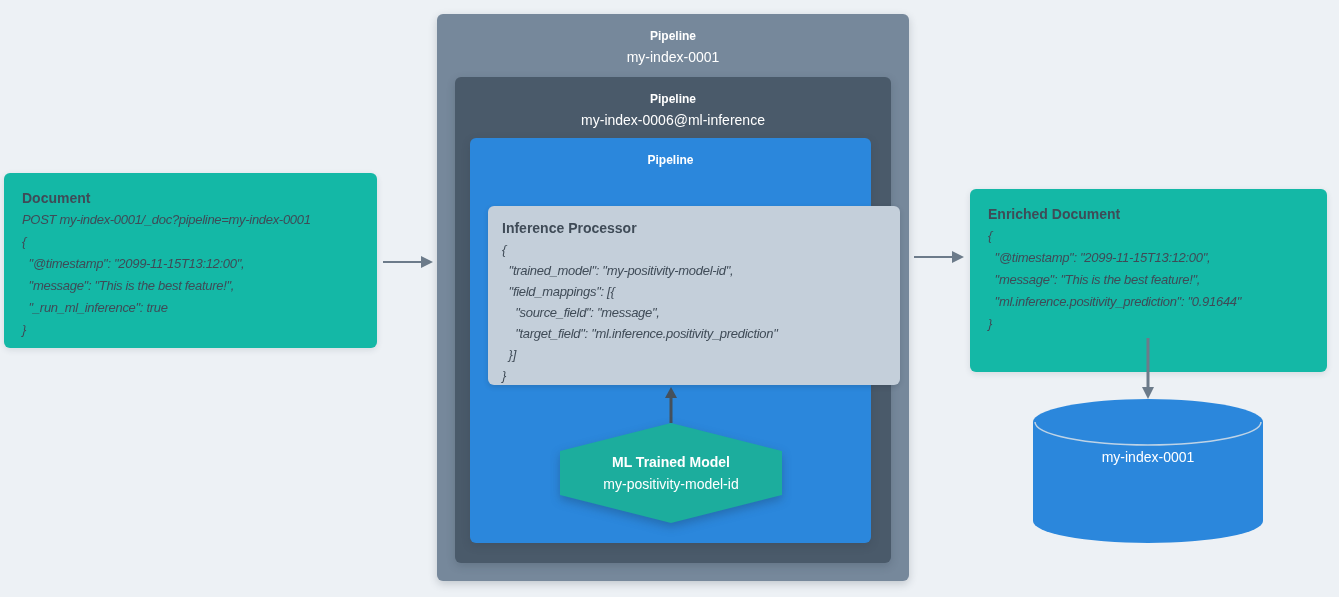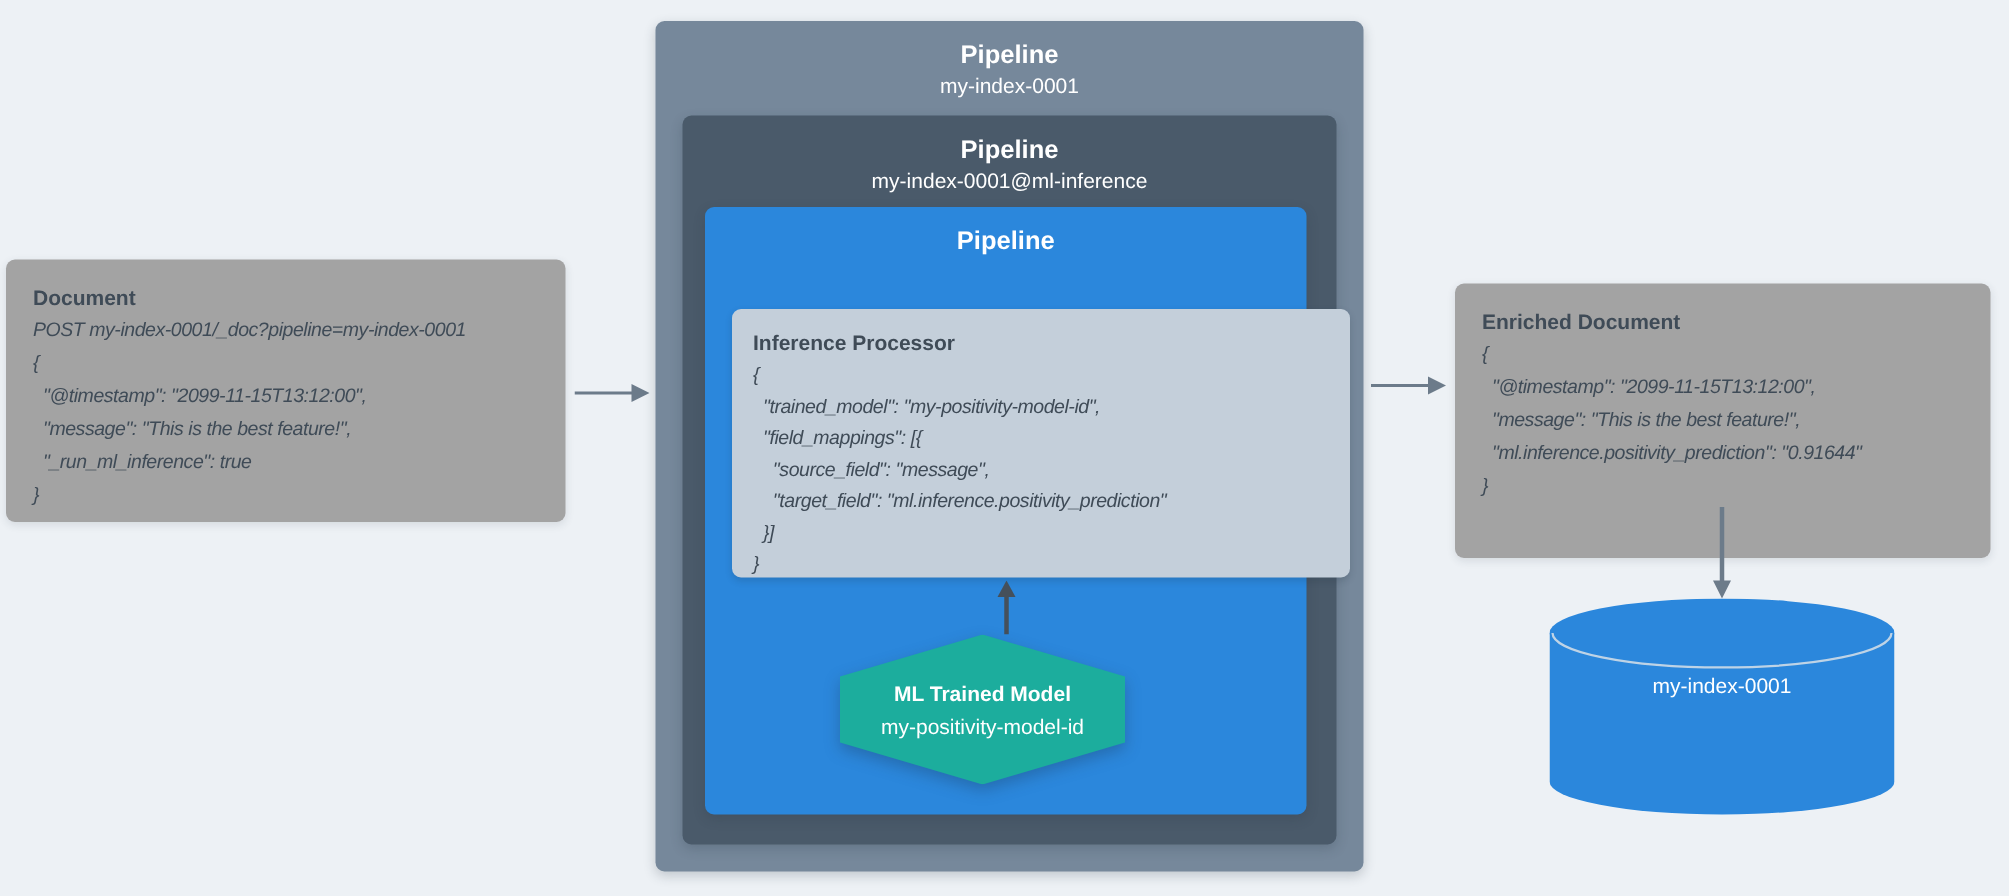--- a/index.html
+++ b/index.html
@@ -12,21 +12,21 @@
     width: 1339px;
     height: 597px;
     background: #edf1f5;
     overflow: hidden;
   }
   .abs { position: absolute; }
 
   
   .card {
     position: absolute;
-    background: #a3a3a3;
+    background: #14b8a6;
     border-radius: 6px;
     box-shadow: 0 2px 6px rgba(40,55,70,0.12);
     color: #3f4b57;
     padding: 14px 18px;
     box-sizing: border-box;
   }
   .card-title {
     font-size: 14px;
     font-weight: bold;
     line-height: 22px;
@@ -45,37 +45,37 @@
     position: absolute;
     border-radius: 6px;
     color: #ffffff;
     text-align: center;
     box-sizing: border-box;
     box-shadow: 0 3px 8px rgba(40,55,70,0.22);
   }
   .pipeline-outer { left: 437px; top: 14px;  width: 472px; height: 567px; background: #76889b; padding-top: 12px; }
   .pipeline-mid   { left: 455px; top: 77px;  width: 436px; height: 486px; background: #4a5a6a; padding-top: 12px; }
   .pipeline-inner { left: 470px; top: 138px; width: 401px; height: 405px; background: #2b87dc; padding-top: 12px; }
-  .pl-label { font-size: 17px; font-weight: bold; line-height: 21px; }
+  .pl-label { font-size: 12px; font-weight: bold; line-height: 21px; }
   .pl-name  { font-size: 14px; line-height: 21px; }
 
   
   .processor-card {
     left: 488px; top: 206px; width: 412px; height: 179px;
     background: #c4cfda;
     box-shadow: 0 2px 5px rgba(30,45,60,0.18);
     padding: 12px 14px;
   }
   .processor-card .code-line { line-height: 21px; }
   .processor-card .card-title { line-height: 21px; }
 
   
   .hex-wrap {
     position: absolute;
-    left: 560px; top: 423px; width: 190px; height: 100px;
+    left: 560px; top: 423px; width: 222px; height: 100px;
     filter: drop-shadow(0 4px 5px rgba(20,40,60,0.28));
   }
   .hex {
     width: 100%; height: 100%;
     background: #1cad9d;
     clip-path: polygon(50% 0, 100% 28%, 100% 72%, 50% 100%, 0 72%, 0 28%);
     color: #ffffff;
     text-align: center;
     box-sizing: border-box;
     padding-top: 28px;
@@ -115,21 +115,21 @@
     <polygon points="38,1 50,7 38,13" fill="#6c7b8a"></polygon>
   </svg>
 
   <div class="pipeline pipeline-outer">
     <div class="pl-label">Pipeline</div>
     <div class="pl-name">my-index-0001</div>
   </div>
 
   <div class="pipeline pipeline-mid">
     <div class="pl-label">Pipeline</div>
-    <div class="pl-name">my-index-0001@ml-inference</div>
+    <div class="pl-name">my-index-0006@ml-inference</div>
   </div>
 
   <div class="pipeline pipeline-inner">
     <div class="pl-label">Pipeline</div>
   </div>
 
   <div class="card processor-card">
     <div class="card-title">Inference Processor</div>
     <div class="code-line">{</div>
     <div class="code-line">  "trained_model": "my-positivity-model-id",</div>

